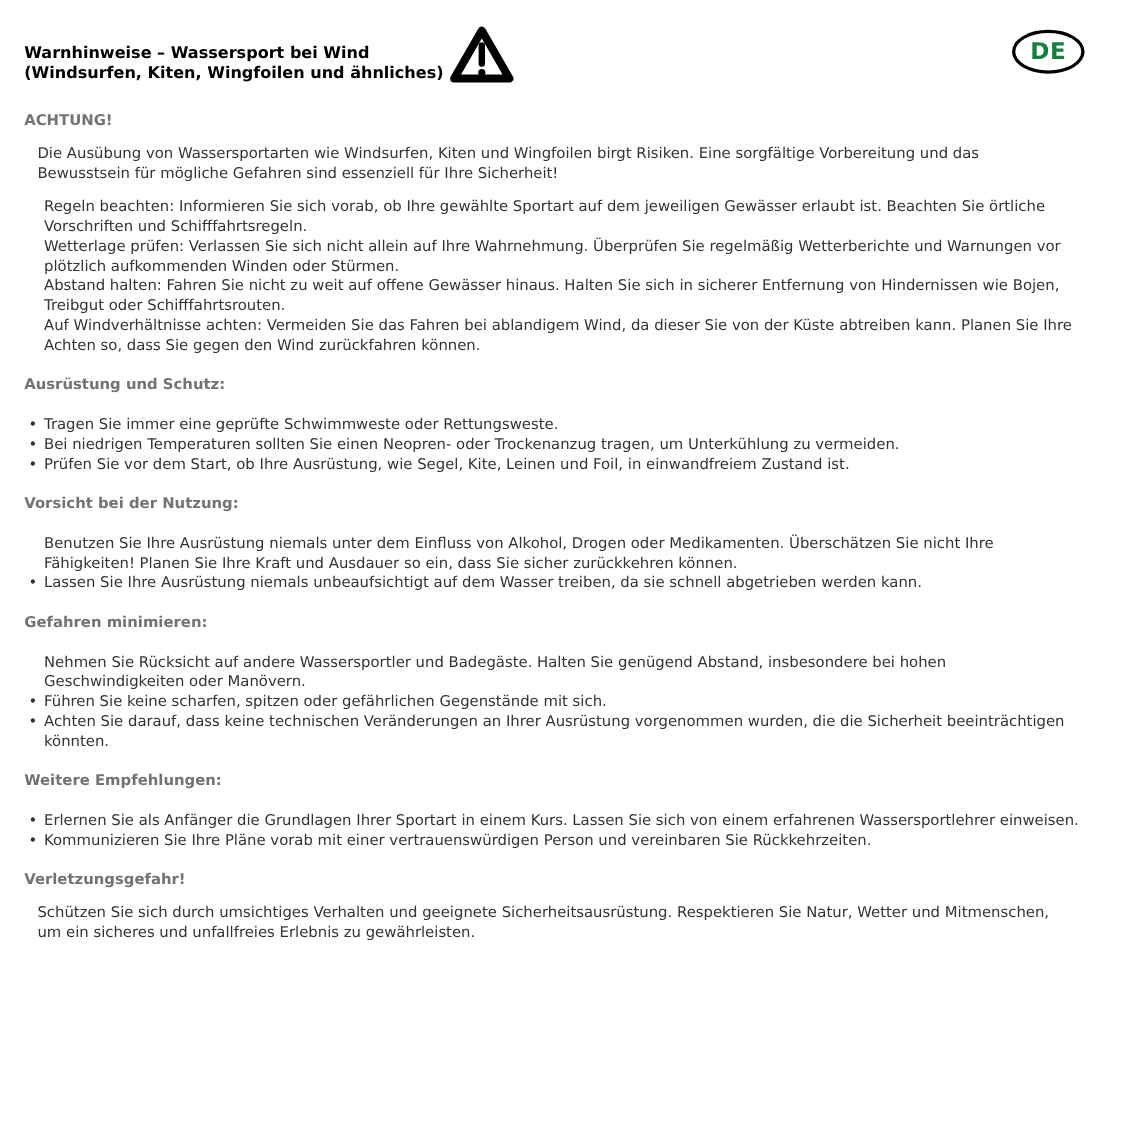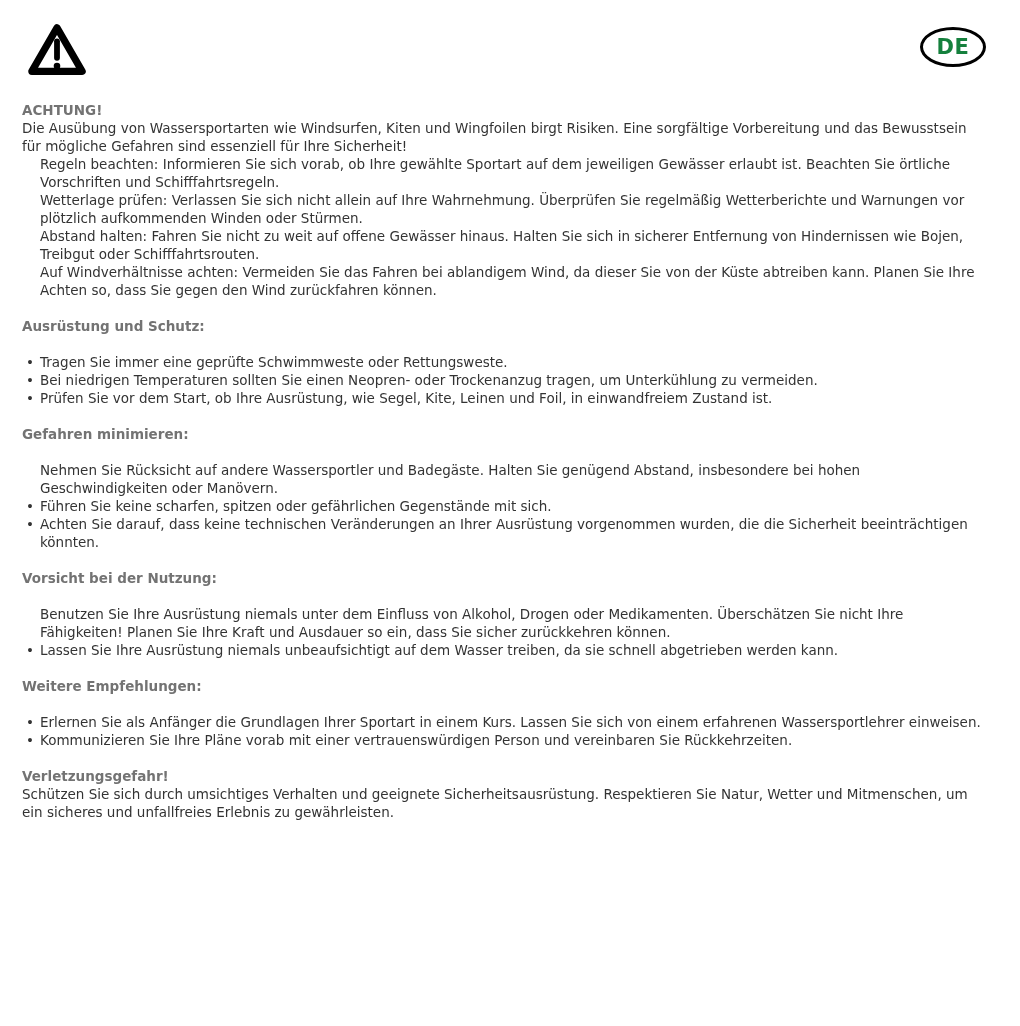--- a/index.html
+++ b/index.html
@@ -63,21 +63,21 @@
   
   h2 {
     font-size: 13.5px;
     line-height: 18px;
     font-weight: bold;
     color: #737373;
     margin: 18px 0 0 0;
   }
   h2.gap-after { margin-bottom: 18px; }
   p.para {
-    margin: 0;
+    margin: 12px;
   }
   .list { margin: 0; }
   .item {
     position: relative;
     padding-left: 18px;
     margin: 0;
   }
   .item.bulleted::before {
     content: "\2022";
     position: absolute;
@@ -85,20 +85,24 @@
     top: 0;
     color: #333333;
   }
 </style>
 </head>
 <body>
 
 <div class="page">
 
   <div class="doc-header">
+    <div class="title-wrap">
+      <div class="title-line">Warnhinweise – Wassersport bei Wind</div>
+      <div class="title-line">(Windsurfen, Kiten, Wingfoilen und ähnliches)</div>
+    </div>
     <svg class="warn-icon" viewBox="0 0 64 60" aria-hidden="true">
       <path d="M32 6 L58 51 L6 51 Z" fill="none" stroke="#000" stroke-width="7.5" stroke-linejoin="round"></path>
       <path d="M32 20 L32 37" fill="none" stroke="#000" stroke-width="6" stroke-linecap="round"></path>
       <circle cx="32" cy="45.5" r="3.4" fill="#000"></circle>
     </svg>
     <div class="lang-badge">DE</div>
   </div>
 
   <section>
     <h2>ACHTUNG!</h2>
@@ -117,33 +121,33 @@
   <section>
     <h2 class="gap-after">Ausrüstung und Schutz:</h2>
     <div class="list">
       <p class="item bulleted">Tragen Sie immer eine geprüfte Schwimmweste oder Rettungsweste.</p>
       <p class="item bulleted">Bei niedrigen Temperaturen sollten Sie einen Neopren- oder Trockenanzug tragen, um Unterkühlung zu vermeiden.</p>
       <p class="item bulleted">Prüfen Sie vor dem Start, ob Ihre Ausrüstung, wie Segel, Kite, Leinen und Foil, in einwandfreiem Zustand ist.</p>
     </div>
   </section>
 
   <section>
+    <h2 class="gap-after">Vorsicht bei der Nutzung:</h2>
+    <div class="list">
+      <p class="item">Benutzen Sie Ihre Ausrüstung niemals unter dem Einfluss von Alkohol, Drogen oder Medikamenten. Überschätzen Sie nicht Ihre Fähigkeiten! Planen Sie Ihre Kraft und Ausdauer so ein, dass Sie sicher zurückkehren können.</p>
+      <p class="item bulleted">Lassen Sie Ihre Ausrüstung niemals unbeaufsichtigt auf dem Wasser treiben, da sie schnell abgetrieben werden kann.</p>
+    </div>
+  </section>
+
+  <section>
     <h2 class="gap-after">Gefahren minimieren:</h2>
     <div class="list">
       <p class="item">Nehmen Sie Rücksicht auf andere Wassersportler und Badegäste. Halten Sie genügend Abstand, insbesondere bei hohen Geschwindigkeiten oder Manövern.</p>
       <p class="item bulleted">Führen Sie keine scharfen, spitzen oder gefährlichen Gegenstände mit sich.</p>
       <p class="item bulleted">Achten Sie darauf, dass keine technischen Veränderungen an Ihrer Ausrüstung vorgenommen wurden, die die Sicherheit beeinträchtigen könnten.</p>
-    </div>
-  </section>
-
-  <section>
-    <h2 class="gap-after">Vorsicht bei der Nutzung:</h2>
-    <div class="list">
-      <p class="item">Benutzen Sie Ihre Ausrüstung niemals unter dem Einfluss von Alkohol, Drogen oder Medikamenten. Überschätzen Sie nicht Ihre Fähigkeiten! Planen Sie Ihre Kraft und Ausdauer so ein, dass Sie sicher zurückkehren können.</p>
-      <p class="item bulleted">Lassen Sie Ihre Ausrüstung niemals unbeaufsichtigt auf dem Wasser treiben, da sie schnell abgetrieben werden kann.</p>
     </div>
   </section>
 
   <section>
     <h2 class="gap-after">Weitere Empfehlungen:</h2>
     <div class="list">
       <p class="item bulleted">Erlernen Sie als Anfänger die Grundlagen Ihrer Sportart in einem Kurs. Lassen Sie sich von einem erfahrenen Wassersportlehrer einweisen.</p>
       <p class="item bulleted">Kommunizieren Sie Ihre Pläne vorab mit einer vertrauenswürdigen Person und vereinbaren Sie Rückkehrzeiten.</p>
     </div>
   </section>

